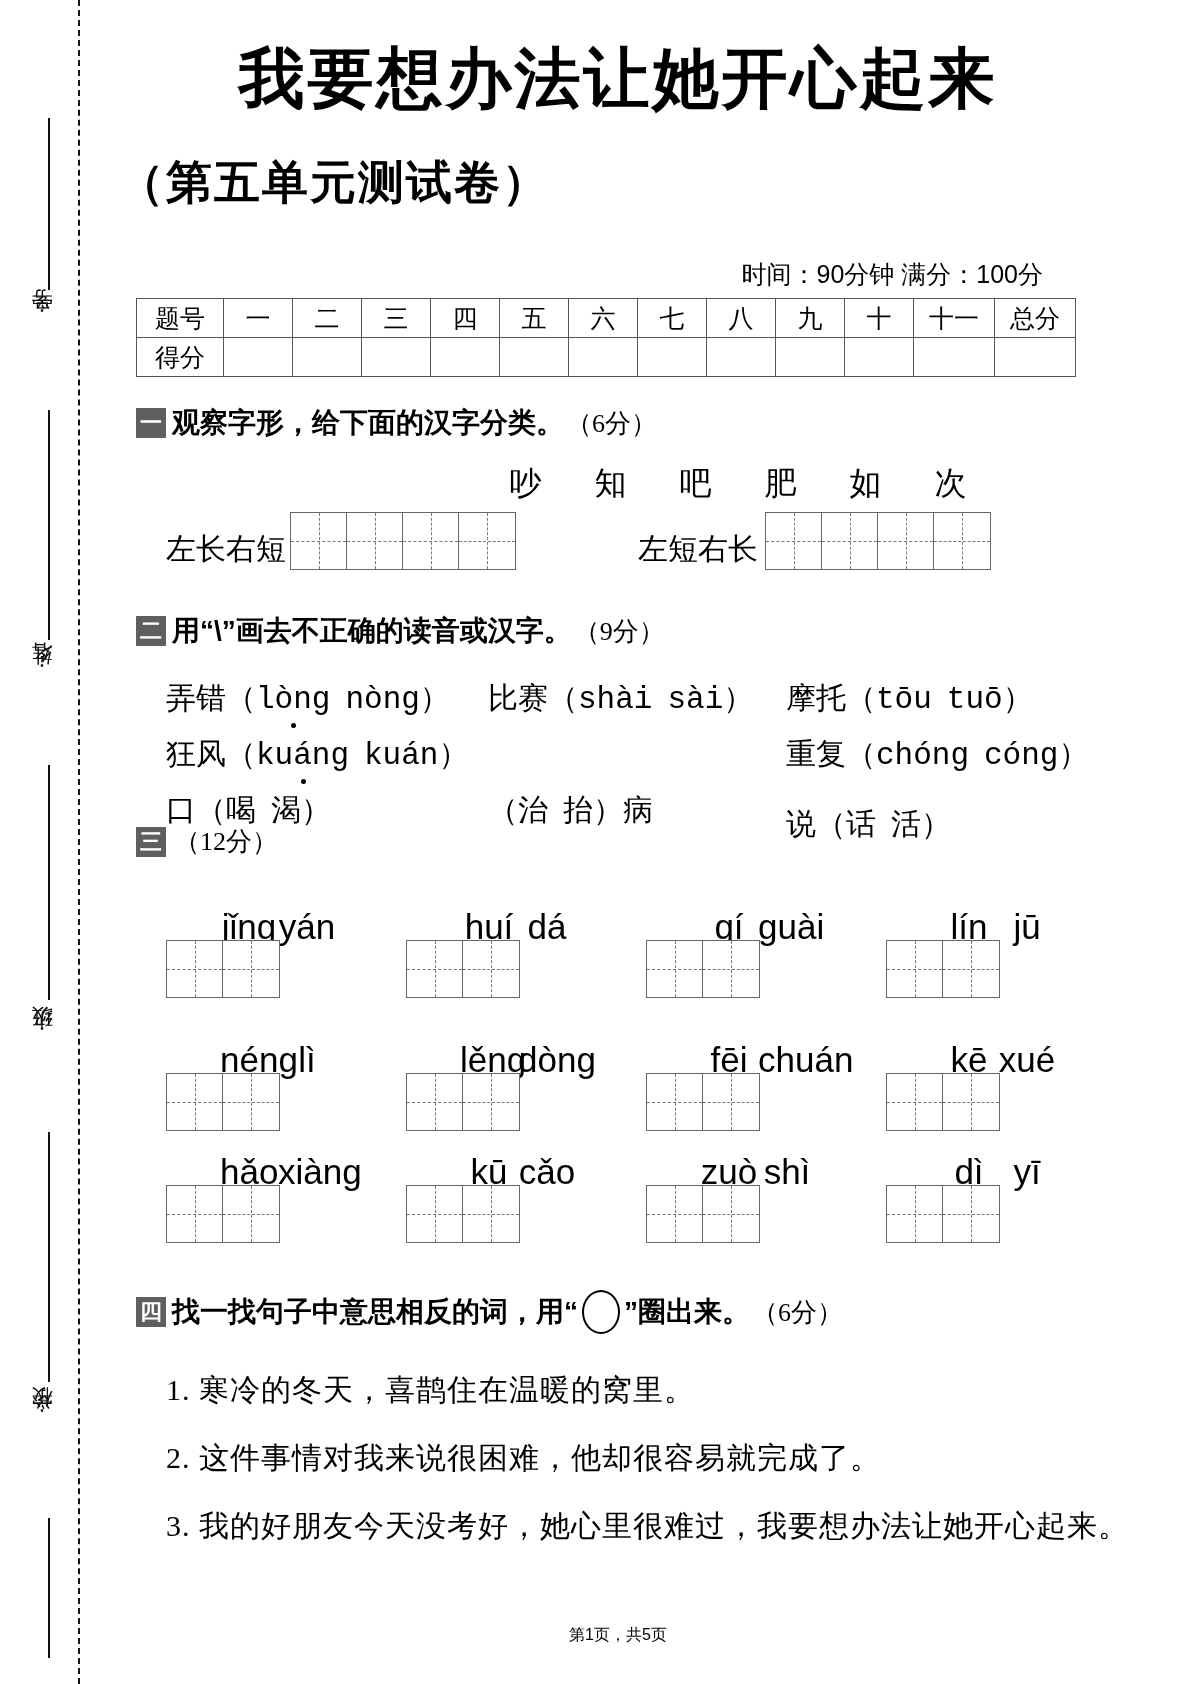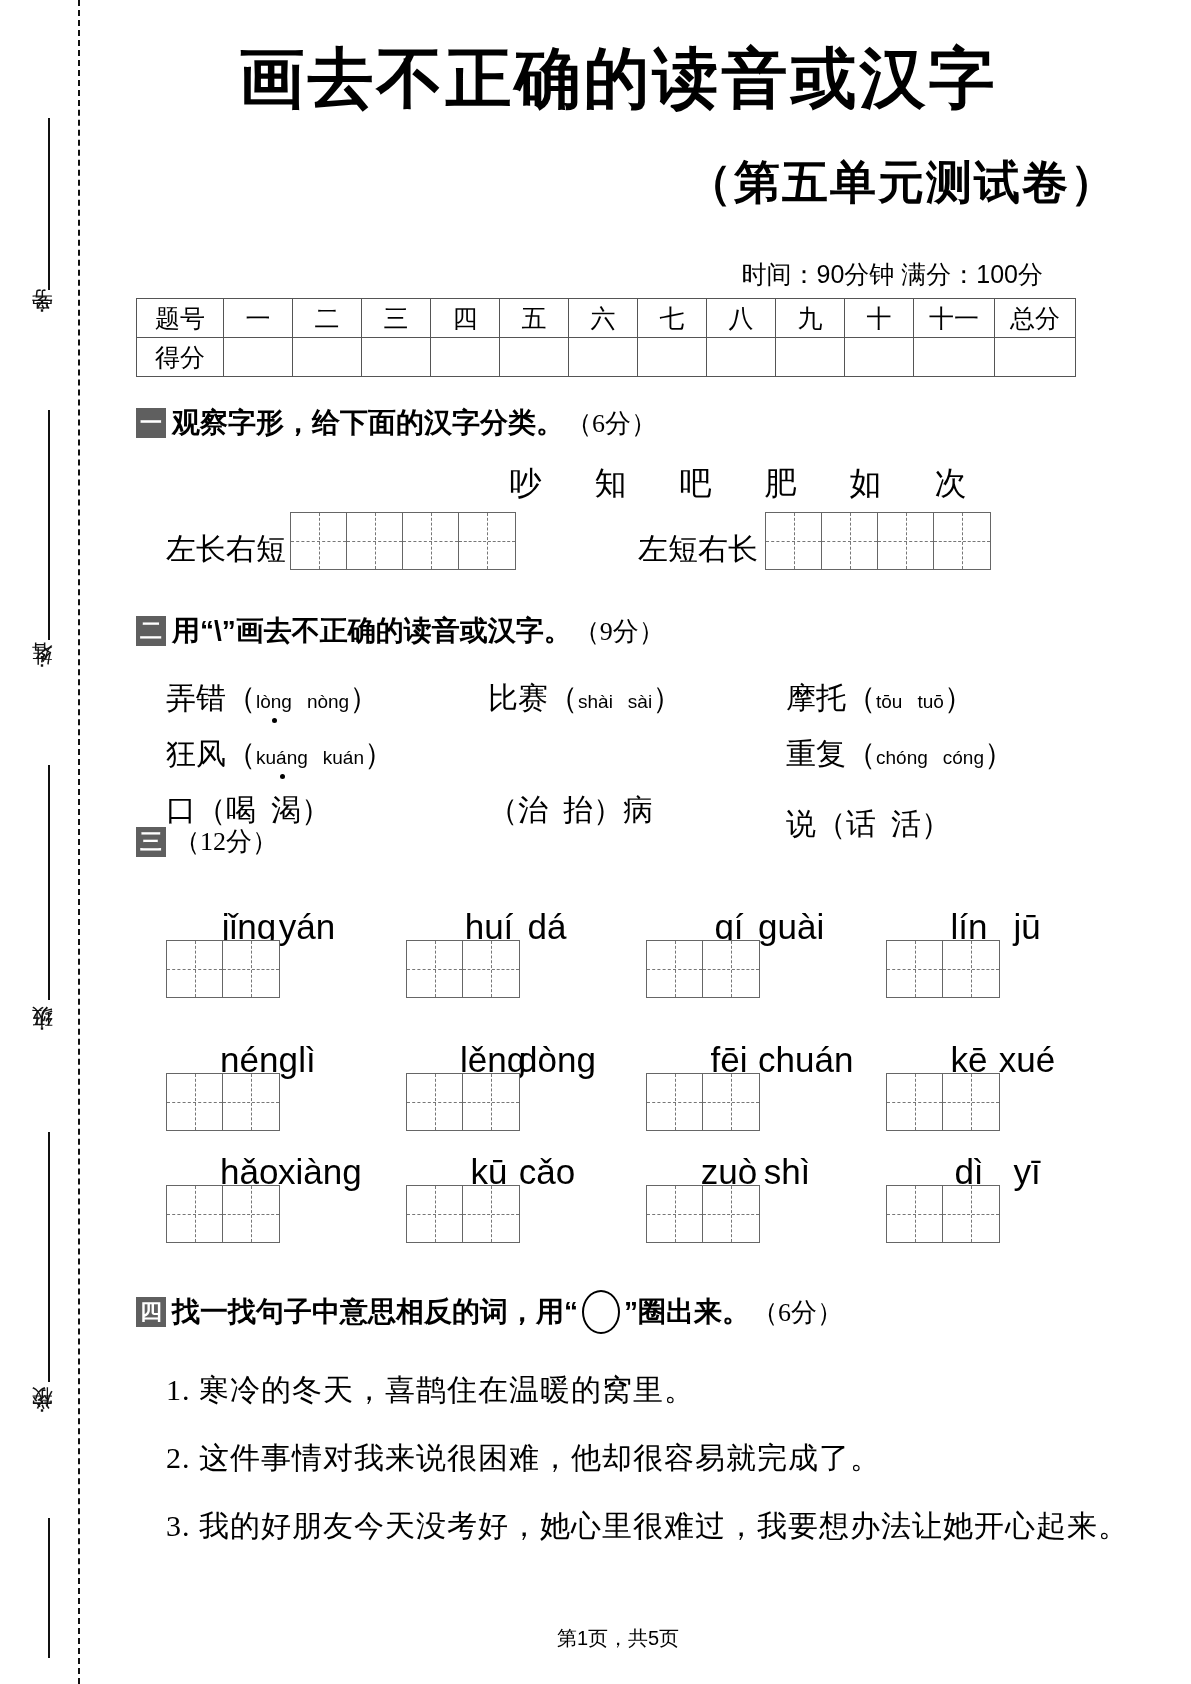--- a/index.html
+++ b/index.html
@@ -63,21 +63,21 @@
     font-family: "Liberation Sans", "DejaVu Sans", sans-serif;
     font-weight: bold;
     font-size: 66px;
     letter-spacing: 3px;
     white-space: nowrap;
   }
   .subtitle {
     position: absolute;
     left: 0; top: 152px;
     width: 1000px;
-    text-align: right;
+    text-align: left;
     font-family: "Liberation Sans", "DejaVu Sans", sans-serif;
     font-weight: bold;
     font-size: 46px;
     letter-spacing: 2px;
     white-space: nowrap;
   }
 
   .exam-meta {
     position: absolute;
     right: 148px; top: 258px;
@@ -192,22 +192,22 @@
   }
 
   
   .pick-item {
     position: absolute;
     font-family: "Liberation Serif", "DejaVu Serif", serif;
     font-size: 30px;
     white-space: nowrap;
   }
   .pick-item .py {
-    font-family: Liberation Sans, sans-serif;
-    font-size: 19px;
+    font-family: Liberation Mono, monospace;
+    font-size: 31px;
   }
   .dotted { position: relative; }
   .dotted::after {
     content: "";
     position: absolute;
     left: 50%; bottom: -11px;
     width: 5px; height: 5px;
     margin-left: -2px;
     border-radius: 50%;
     background: #000;
@@ -231,21 +231,21 @@
     white-space: nowrap;
     letter-spacing: 1px;
   }
 
   .footer {
     position: absolute;
     left: 0; top: 1625px;
     width: 1000px;
     text-align: center;
     font-family: "Liberation Sans", "DejaVu Sans", sans-serif;
-    font-size: 20px;
+    font-size: 16px;
   }
 </style>
 </head>
 <body>
 
 <div class="left-margin">
   <div class="dash-line"></div>
 
   <div class="side-rule" style="top:118px;height:172px;"></div>
   <div class="side-label" style="top:300px;">学号：</div>
@@ -253,21 +253,21 @@
   <div class="side-label" style="top:655px;">姓名：</div>
   <div class="side-rule" style="top:765px;height:235px;"></div>
   <div class="side-label" style="top:1018px;">班级：</div>
   <div class="side-rule" style="top:1132px;height:250px;"></div>
   <div class="side-label" style="top:1400px;">学校：</div>
   <div class="side-rule" style="top:1518px;height:140px;"></div>
 </div>
 
 <div class="page">
 
-  <div class="title">画去不正确的读音或汉字</div>
+  <div class="title">我要想办法让她开心起来</div>
   <div class="subtitle">（第五单元测试卷）</div>
   <div class="exam-meta">时间：90分钟  满分：100分</div>
 
   <table class="score-table">
     <tbody>
       <tr>
         <td class="hdr-label">题号</td>
         <td class="col">一</td>
         <td class="col">二</td>
         <td class="col">三</td>

